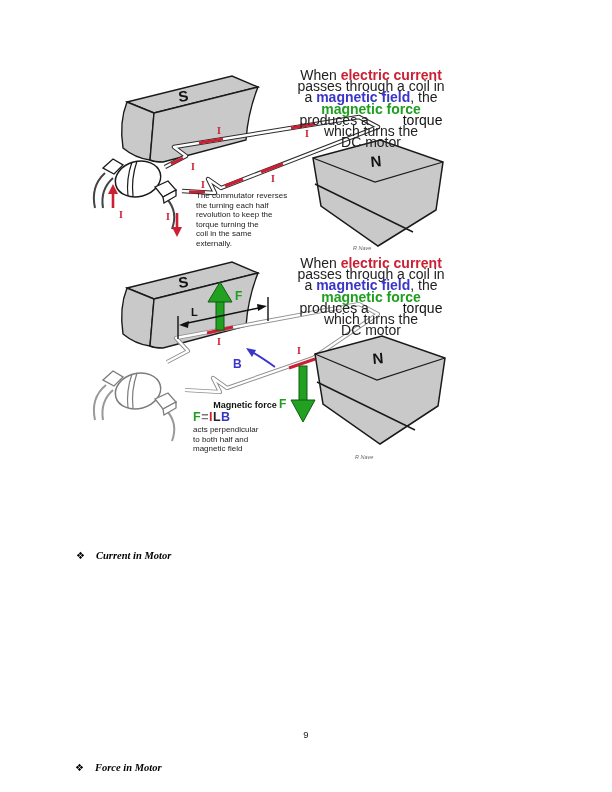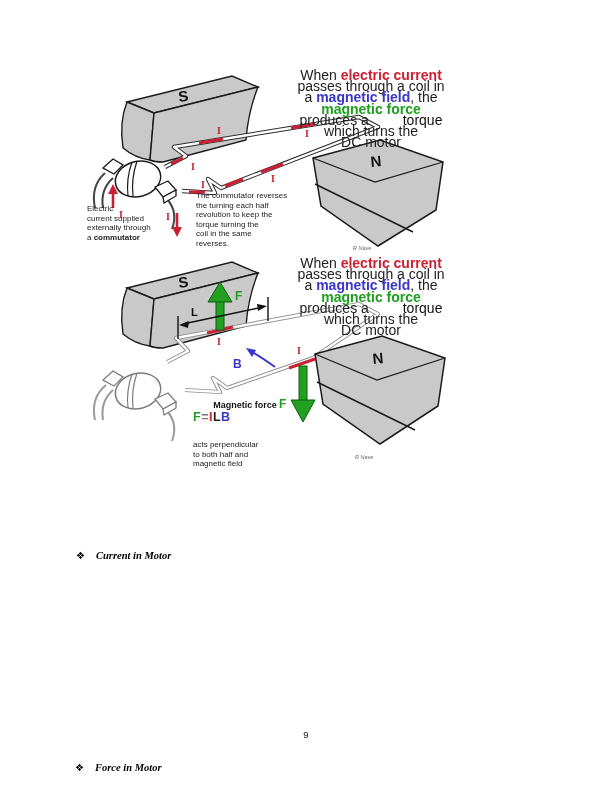--- a/index.html
+++ b/index.html
@@ -8,21 +8,21 @@
   .fig{position:absolute;}
   .caption{position:absolute;font-size:14px;line-height:11.2px;text-align:center;color:#222;}
   .t-red{color:#cc1f33;font-weight:bold;}
   .t-blue{color:#3a35c9;font-weight:bold;}
   .t-green{color:#1f9e1f;font-weight:bold;}
   .t-bold{font-weight:normal;color:#111;margin-left:30px;}
   .smallnote{position:absolute;font-size:8px;line-height:9.6px;color:#222;}
   .forcenote{position:absolute;width:104px;text-align:left;}
   .forcenote .fn-title{font-size:9px;font-weight:bold;text-align:center;color:#111;}
   .forcenote .fn-formula{font-size:12.5px;font-weight:bold;text-align:left;letter-spacing:.5px;}
-  .forcenote .fn-desc{font-size:8px;line-height:9.6px;color:#222;margin-top:16px;}
+  .forcenote .fn-desc{font-size:8px;line-height:9.6px;color:#222;margin-top:1px;}
   .heading{position:absolute;font-family:"Liberation Serif",serif;font-size:10.5px;color:#000;}
   .heading .bullet{font-family:"DejaVu Sans",sans-serif;font-size:10px;font-style:normal;}
   .heading .hlabel{font-weight:bold;font-style:italic;margin-left:11px;}
   .pagenum{position:absolute;left:0;width:612px;text-align:center;font-size:9.5px;color:#222;}
   svg text{font-family:"Liberation Sans",sans-serif;}
   text.lblI{font-family:"Liberation Serif",serif;font-weight:bold;font-size:10px;fill:#cc1f33;}
   text.pole{font-weight:bold;font-size:15px;fill:#111;}
   text.credit{font-size:5.5px;font-style:italic;fill:#666;}
 </style>
 </head>
@@ -93,34 +93,28 @@
   <div class="caption" style="left:292px;top:70px;width:158px">
     <span>When </span><span class="t-red">electric current</span><br>
     <span>passes through a  coil in</span><br>
     <span>a </span><span class="t-blue">magnetic field</span><span>, the</span><br>
     <span class="t-green">magnetic force</span><br>
     <span>produces a </span><span class="t-bold">torque</span><br>
     <span>which turns the</span><br>
     <span>DC motor</span>
   </div>
 
-  <div class="smallnote" style="left:87px;top:204px;width:92px">
-    <span>Electric</span><br>
-    <span>current supplied</span><br>
-    <span>externally through</span><br>
-    <span>a </span><span style="font-weight:bold">commutator</span>
-  </div>
 
   <div class="smallnote" style="left:196px;top:191px;width:122px">
     <span>The commutator reverses</span><br>
     <span>the turning each half</span><br>
     <span>revolution to keep the</span><br>
     <span>torque turning the</span><br>
     <span>coil in the same</span><br>
-    <span>reverses.</span>
+    <span>externally.</span>
   </div>
 
   <svg class="fig" style="left:75px;top:252px" width="380" height="218" viewBox="0 0 380 218">
 
     <g>
       <path d="M52,36 L157,10 L183,21 L79,47 Z" fill="#c9c9c9" stroke="#1a1a1a" stroke-width="1.4"></path>
       <path d="M52,36 L79,47 L75,94 Q60,92 48,82 Q44,56 52,36 Z" fill="#c9c9c9" stroke="#1a1a1a" stroke-width="1.4"></path>
       <path d="M79,47 L183,21 Q173,46 171,74 L88,96 Q79,96 75,94 Z" fill="#c9c9c9" stroke="#1a1a1a" stroke-width="1.4"></path>
       <text class="pole" x="104" y="36" transform="rotate(-7 104 36)">S</text>
     </g>

